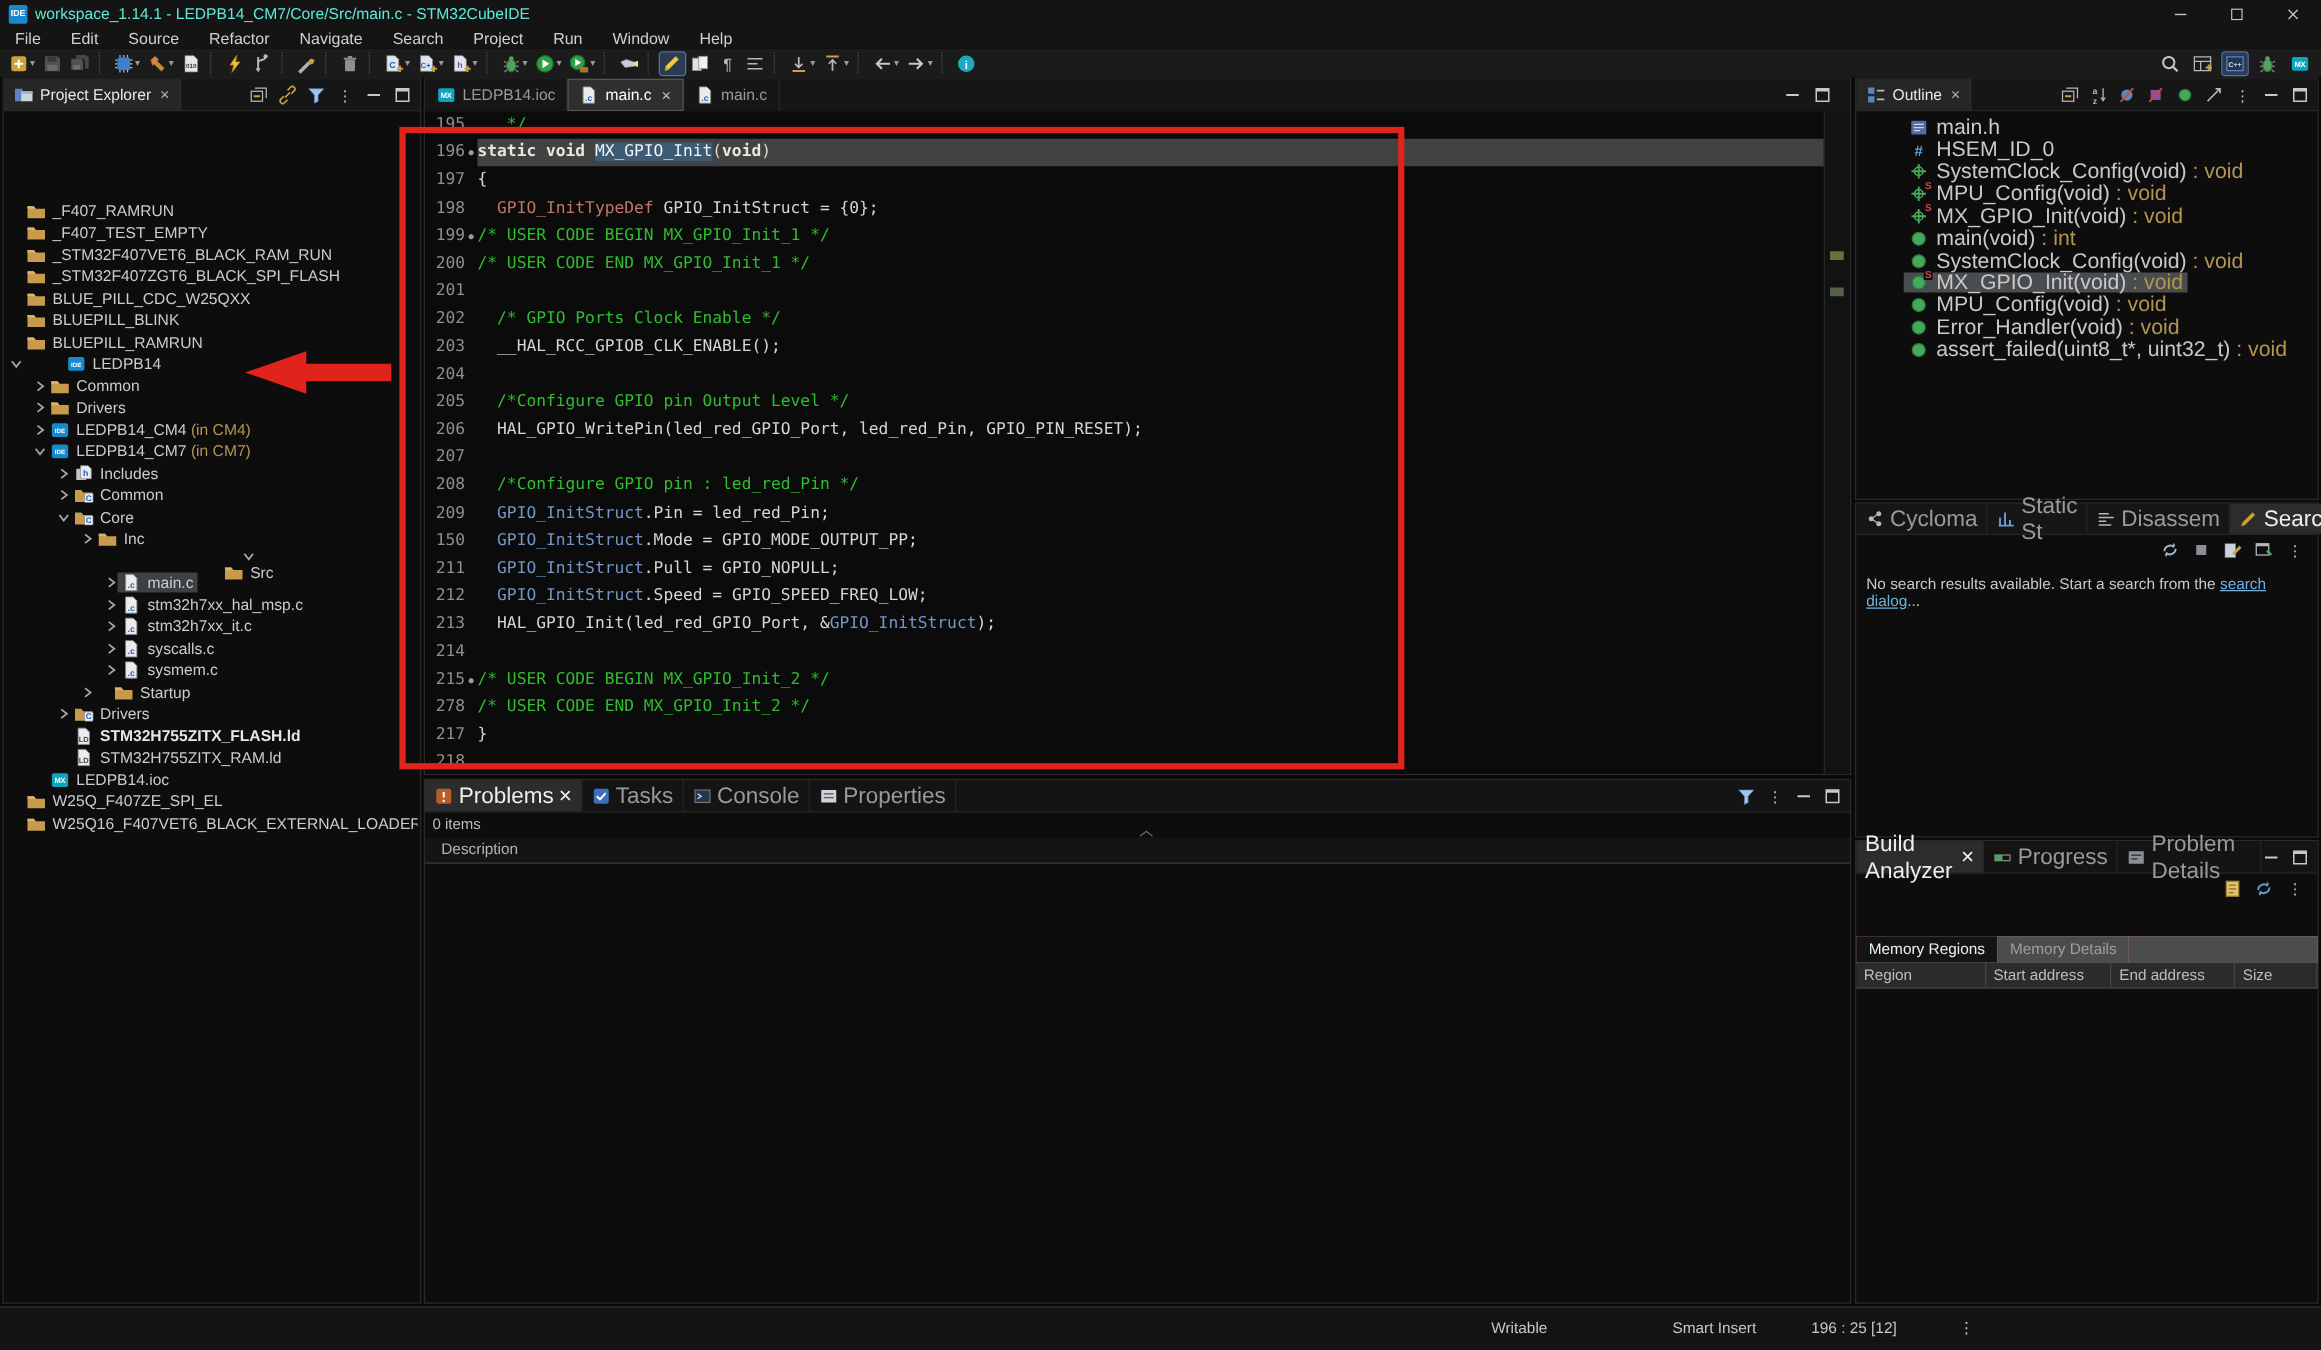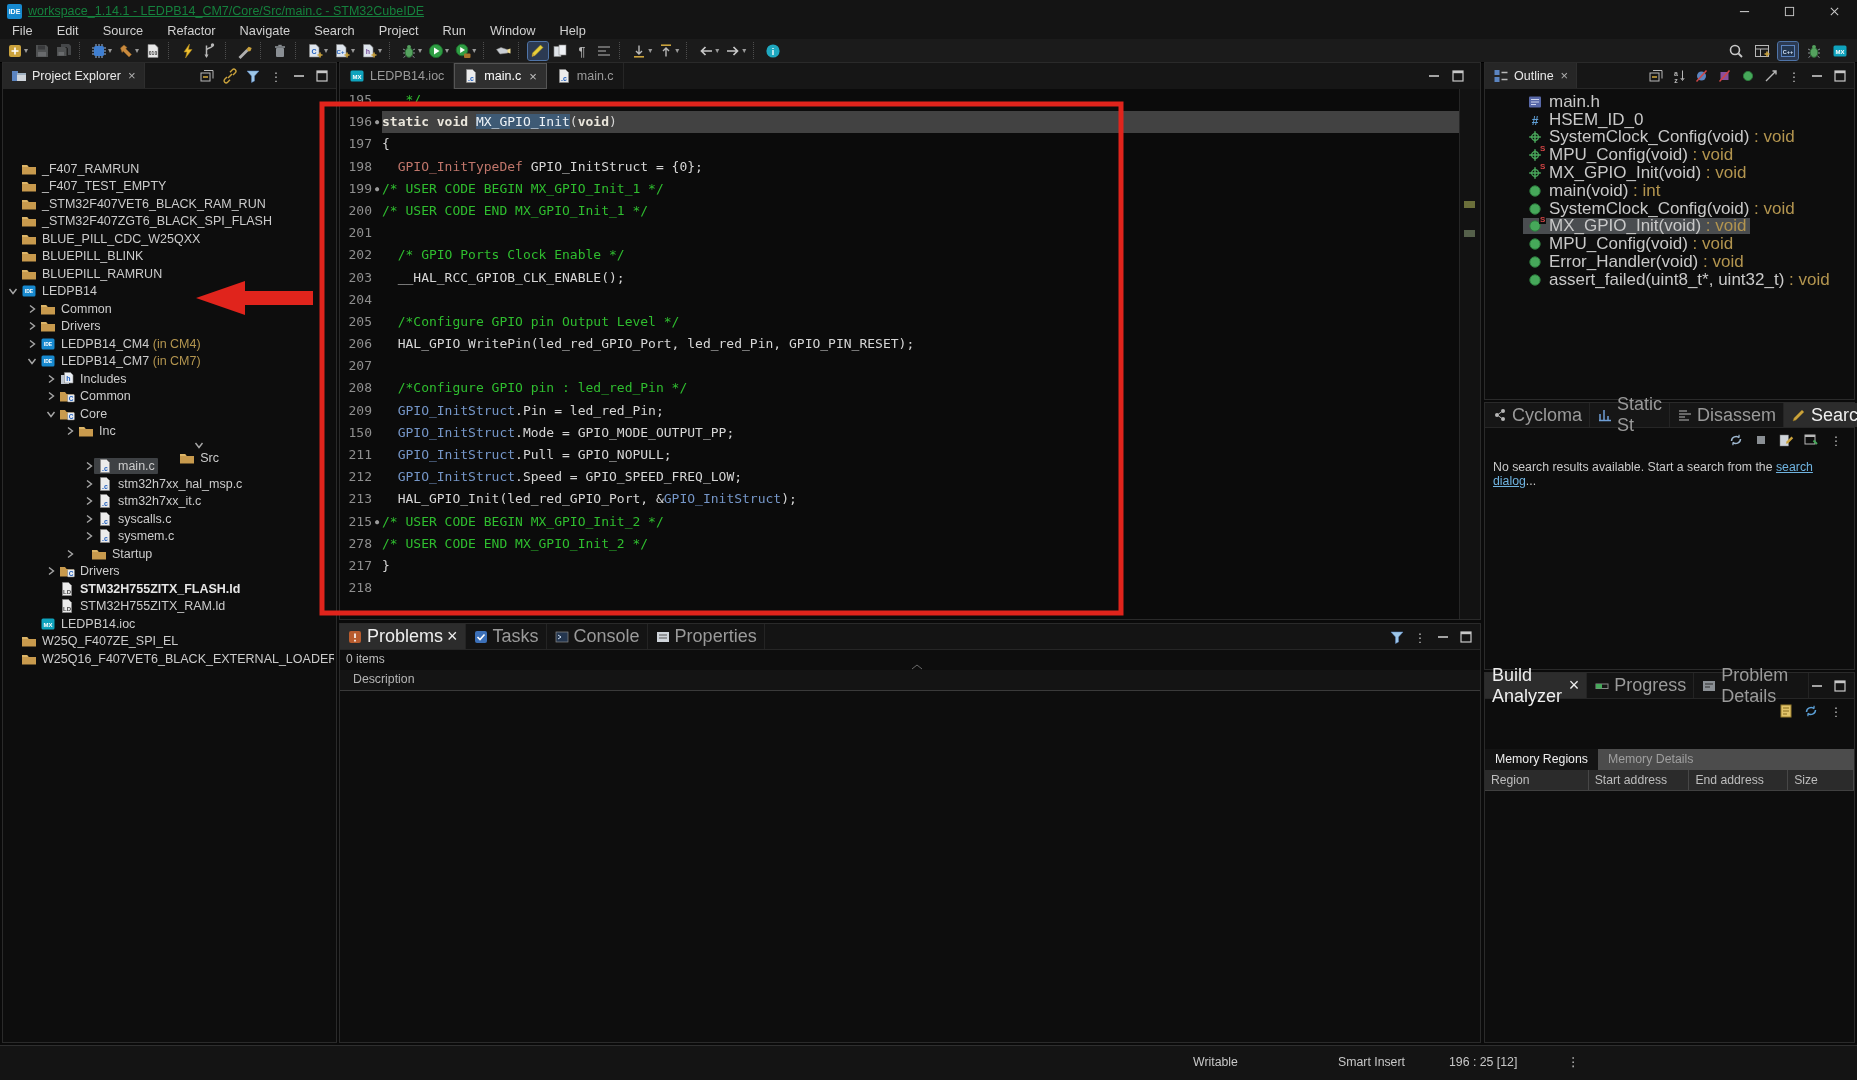--- a/index.html
+++ b/index.html
@@ -2,21 +2,21 @@
 <html><head>
 <meta charset="utf-8">
 <style>
   html,body{margin:0;padding:0;background:#000;}
   .app{position:relative;width:1857px;height:1080px;background:#0a0a0a;overflow:hidden;
        font-family:"Liberation Sans",sans-serif;color:#c9c9c9;font-size:12.5px;-webkit-font-smoothing:antialiased;}
   
   .titlebar{position:absolute;left:0;top:0;width:100%;height:22px;background:#141414;display:flex;align-items:center;}
   .appicon{width:15px;height:15px;margin:0 6px 0 7px;background:#1789cf;border-radius:2px;color:#fff;font-size:7px;font-weight:bold;
            display:flex;align-items:center;justify-content:center;}
-  .title{font-size:12.5px;color:#15803d;text-decoration:underline;}
+  .title{font-size:12.5px;color:#5eead4;}
   .winbtns{margin-left:auto;display:flex;height:100%;}
   .winbtn{width:45px;height:100%;display:flex;align-items:center;justify-content:center;}
   .menubar{position:absolute;left:0;top:22px;width:100%;height:17px;background:#141414;display:flex;align-items:center;}
   .menuitem{padding:0 12px;font-size:12.8px;color:#d0d0d0;}
   .toolbar{position:absolute;left:0;top:39px;width:100%;height:24px;background:#1b1b1b;display:flex;align-items:center;padding-left:4px;box-sizing:border-box;border-bottom:1px solid #000;}
   .tbtn{display:flex;align-items:center;padding:1px 2px;margin:0 1px;border-radius:2px;}
   .tbtn.active{background:#2c3a52;outline:1px solid #4f74a8;}
   .tbtn.dis{opacity:.45;}
   .tbtn .dd{font-size:8px;color:#9a9a9a;margin-left:1px;}
   .tsep{width:4px;height:17px;border-left:1px dotted #4e4e4e;margin:0 4px;}
@@ -466,21 +466,21 @@
         <div class="trow" style="padding-left: 2px;">
           <span class="chevslot"></span>
           <span class="rowin">
             <span class="iconwrap"><svg class="icon16" viewBox="0 0 16 16">
                 <path d="M1 4h5l1.6 2H15v7.5H1z" fill="#c89a4d"></path>
                 <path d="M1 4h5l1.6 2H1z" fill="#dcb568"></path>
               </svg></span>
             <span class="tlabel">BLUEPILL_RAMRUN</span>
           </span>
         </div>
-        <div class="trow" style="padding-left: 2px;">
+        <div class="trow" style="padding-left: 2px; gap: 32px;">
           <span class="chevslot">
             <svg width="10" height="10" viewBox="0 0 10 10">
               <path d="M1.5 3L5 7.5 8.5 3" fill="none" stroke="#a8a8a8" stroke-width="1.4"></path>
             </svg>
           </span>
           <span class="rowin">
             <span class="iconwrap"><svg class="icon16" viewBox="0 0 16 16">
                 <rect x="1.5" y="2.5" width="13" height="11" rx="1.5" fill="#1789cf"></rect>
                 <text x="8" y="10.3" font-size="5" fill="#fff" text-anchor="middle" font-weight="bold">IDE</text>
               </svg></span>
@@ -819,20 +819,21 @@
         <div class="cl"><span class="ln">204</span><span class="mk"></span><span class="ct"></span></div>
         <div class="cl"><span class="ln">205</span><span class="mk"></span><span class="ct"><span>  </span><span class="tk-com">/*Configure GPIO pin Output Level */</span></span></div>
         <div class="cl"><span class="ln">206</span><span class="mk"></span><span class="ct"><span>  HAL_GPIO_WritePin(led_red_GPIO_Port, led_red_Pin, GPIO_PIN_RESET);</span></span></div>
         <div class="cl"><span class="ln">207</span><span class="mk"></span><span class="ct"></span></div>
         <div class="cl"><span class="ln">208</span><span class="mk"></span><span class="ct"><span>  </span><span class="tk-com">/*Configure GPIO pin : led_red_Pin */</span></span></div>
         <div class="cl"><span class="ln">209</span><span class="mk"></span><span class="ct"><span>  </span><span class="tk-var">GPIO_InitStruct</span><span>.Pin = led_red_Pin;</span></span></div>
         <div class="cl"><span class="ln">150</span><span class="mk"></span><span class="ct"><span>  </span><span class="tk-var">GPIO_InitStruct</span><span>.Mode = GPIO_MODE_OUTPUT_PP;</span></span></div>
         <div class="cl"><span class="ln">211</span><span class="mk"></span><span class="ct"><span>  </span><span class="tk-var">GPIO_InitStruct</span><span>.Pull = GPIO_NOPULL;</span></span></div>
         <div class="cl"><span class="ln">212</span><span class="mk"></span><span class="ct"><span>  </span><span class="tk-var">GPIO_InitStruct</span><span>.Speed = GPIO_SPEED_FREQ_LOW;</span></span></div>
         <div class="cl"><span class="ln">213</span><span class="mk"></span><span class="ct"><span>  HAL_GPIO_Init(led_red_GPIO_Port, &amp;</span><span class="tk-var">GPIO_InitStruct</span><span>);</span></span></div>
+        <div class="cl"><span class="ln">214</span><span class="mk"></span><span class="ct"></span></div>
         <div class="cl"><span class="ln">215</span><span class="mk">●</span><span class="ct"><span class="tk-com">/* USER CODE BEGIN MX_GPIO_Init_2 */</span></span></div>
         <div class="cl"><span class="ln">278</span><span class="mk"></span><span class="ct"><span class="tk-com">/* USER CODE END MX_GPIO_Init_2 */</span></span></div>
         <div class="cl"><span class="ln">217</span><span class="mk"></span><span class="ct"><span>}</span></span></div>
         <div class="cl"><span class="ln">218</span><span class="mk"></span><span class="ct"></span></div>
       </div>
     <div class="oruler">
       <div class="omark" style="top:112px;background:#6b6f3a;"></div>
       <div class="omark" style="top:141px;background:#55604a;"></div>
     </div>
   </div>

